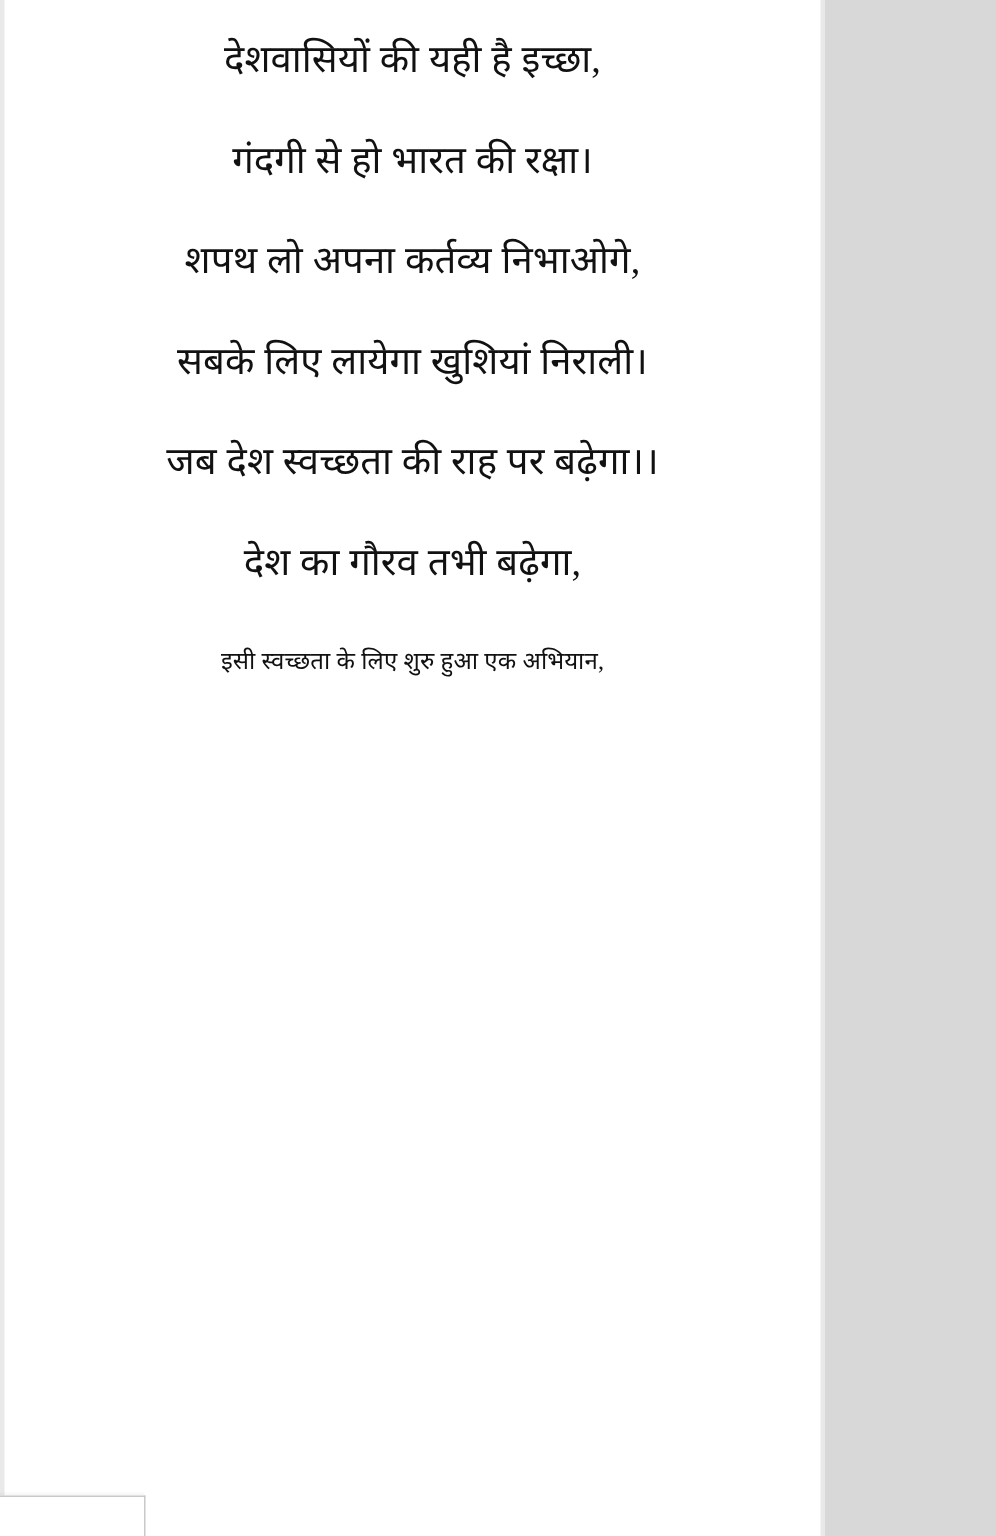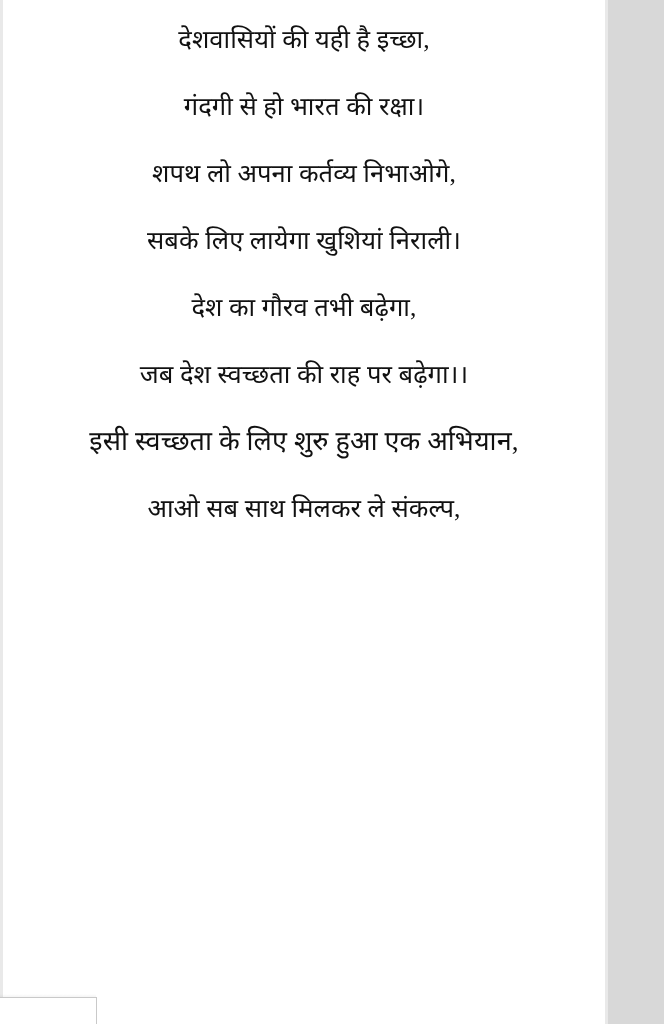--- a/index.html
+++ b/index.html
@@ -8,21 +8,21 @@
     background: #d8d8d8;
   }
   body {
     width: 664px;
     height: 1024px;
     overflow: hidden;
     font-family: "Liberation Sans", sans-serif;
   }
   .page {
     position: relative;
-    width: 608px;
+    width: 550px;
     height: 1024px;
     background: #ffffff;
     box-sizing: border-box;
     padding: 0;
     overflow: hidden;
   }
   
   .edge-left, .edge-right {
     position: absolute;
     top: 0;
@@ -46,21 +46,21 @@
     color: #111111;
     letter-spacing: 0.1px;
     white-space: nowrap;
     margin: 0;
     padding: 0;
     height: 67px;
     display: flex;
     align-items: center;
     justify-content: center;
   }
-  .line.wide  { font-size: 27px; }
+  .line.wide  { font-size: 16px; }
 
   
   .corner-fold {
     position: absolute;
     left: 0;
     bottom: 0;
     width: 96px;
     height: 26px;
     background: #ffffff;
     border-top: 1px solid #c9c9c9;
@@ -82,21 +82,20 @@
 
 <div class="page">
   <div class="edge-left"></div>
   <div class="edge-right"></div>
 
   <div class="poem">
     <p class="line">देशवासियों की यही है इच्छा,</p>
     <p class="line">गंदगी से हो भारत की रक्षा।</p>
     <p class="line">शपथ लो अपना कर्तव्य निभाओगे,</p>
     <p class="line">सबके लिए लायेगा खुशियां निराली।</p>
+    <p class="line">जब देश स्वच्छता की राह पर बढ़ेगा।।</p>
     <p class="line">देश का गौरव तभी बढ़ेगा,</p>
-    <p class="line">जब देश स्वच्छता की राह पर बढ़ेगा।।</p>
     <p class="line wide">इसी स्वच्छता के लिए शुरु हुआ एक अभियान,</p>
-    <p class="line">आओ सब साथ मिलकर ले संकल्प,</p>
   </div>
 
   <div class="corner-shadow"></div>
   <div class="corner-fold"></div>
 </div>
 
 </body></html>

